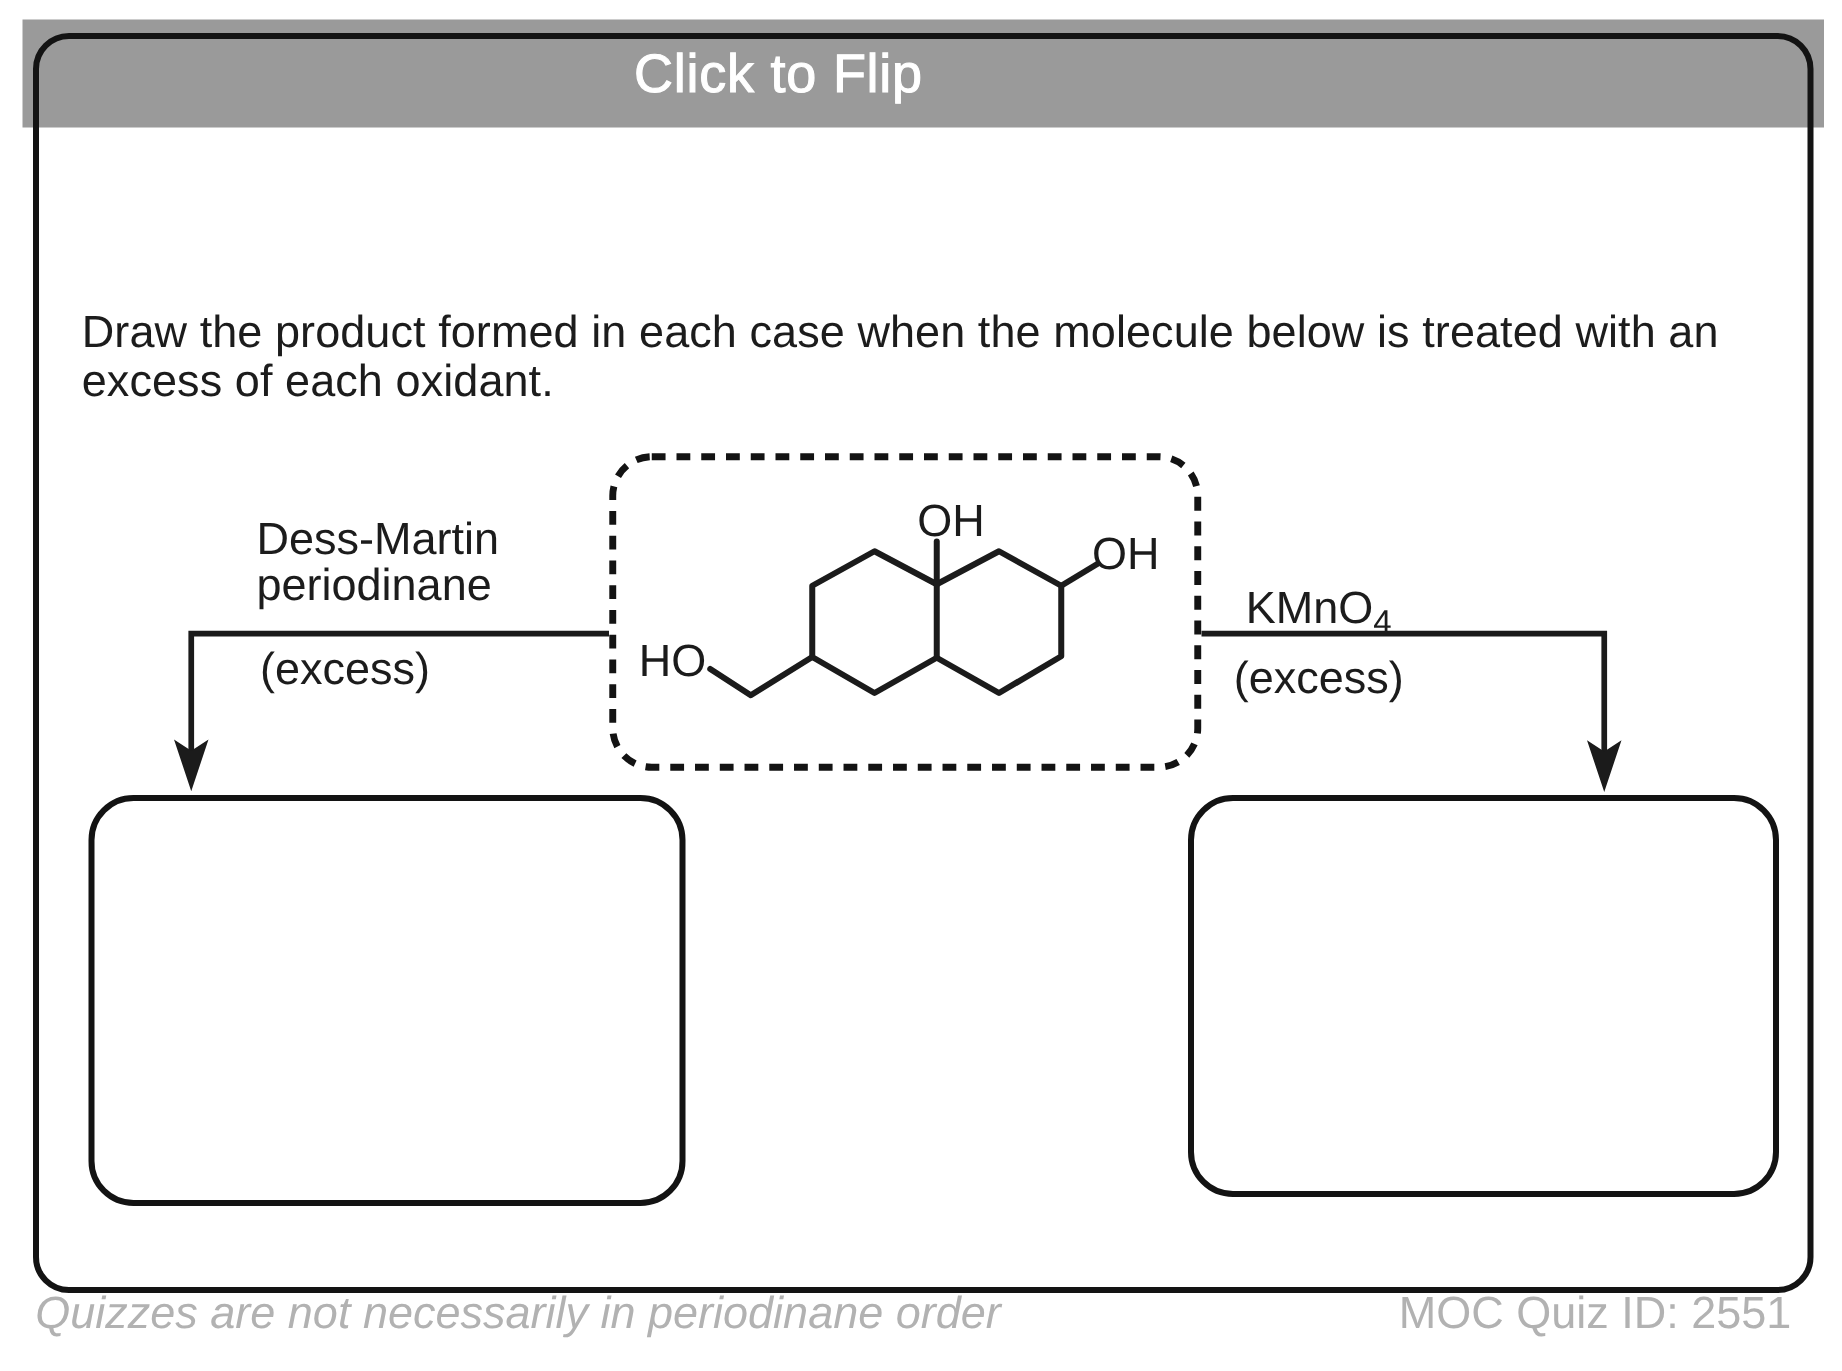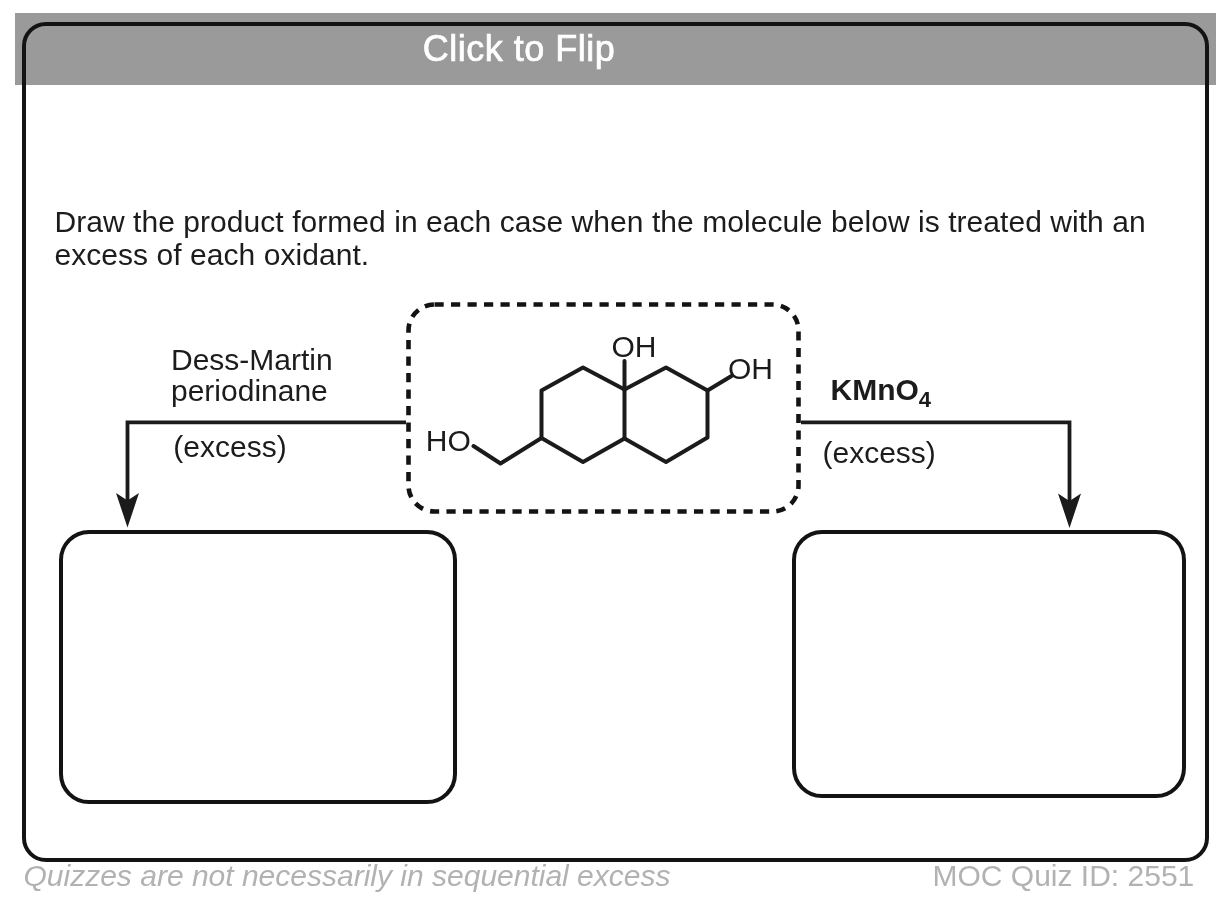--- a/index.html
+++ b/index.html
@@ -11,21 +11,21 @@
   #title{left:15px;top:28.8px;width:1008px;text-align:center;color:#fff;
          font-size:36px;line-height:40px;z-index:3;letter-spacing:0.5px;
          -webkit-text-stroke:0.7px #ffffff;}
   #card{left:22px;top:21.5px;width:1186.5px;height:840.3px;border:4px solid #131313;
         border-radius:24px;box-sizing:border-box;z-index:2;background:transparent;}
   .txt{color:#1c1c1c;font-size:30px;line-height:33px;z-index:4;white-space:nowrap;}
   #question{left:54.5px;top:205.1px;letter-spacing:0.05px;white-space:normal;width:1120px;}
   #dess{left:171px;top:344.4px;line-height:31px;}
   #exc1{left:173.3px;top:430.1px;}
   #exc2{left:822.5px;top:436px;}
-  #kmno4{left:830.5px;top:373px;font-weight:bold;}
+  #kmno4{left:830.5px;top:389px;}
   #kmno4 sub{font-size:22px;line-height:0;vertical-align:-7px;}
   .ansbox{border:4px solid #131313;border-radius:30px;box-sizing:border-box;
           background:#fff;z-index:2;}
   #box1{left:59px;top:530px;width:398px;height:274px;}
   #box2{left:792px;top:530px;width:394px;height:268px;}
   .foot{color:#b2b2b2;font-size:30px;line-height:33px;z-index:4;white-space:nowrap;}
   #foot1{left:23.5px;top:858.6px;font-style:italic;}
   #foot2{left:932.5px;top:859.3px;}
   #art{left:0;top:0;z-index:3;}
 </style>
@@ -35,21 +35,21 @@
   <div id="band" class="abs"></div>
   <div id="title" class="abs">Click to Flip</div>
   <div id="card" class="abs"></div>
   <div id="question" class="abs txt">Draw the product formed in each case when the molecule below is treated with an<br>excess of each oxidant.</div>
   <div id="dess" class="abs txt">Dess-Martin<br>periodinane</div>
   <div id="exc1" class="abs txt">(excess)</div>
   <div id="exc2" class="abs txt">(excess)</div>
   <div id="kmno4" class="abs txt">KMnO<sub>4</sub></div>
   <div id="box1" class="abs ansbox"></div>
   <div id="box2" class="abs ansbox"></div>
-  <div id="foot1" class="abs foot">Quizzes are not necessarily in sequential excess</div>
+  <div id="foot1" class="abs foot">Quizzes are not necessarily in periodinane order</div>
   <div id="foot2" class="abs foot">MOC Quiz ID: 2551</div>
 
   <svg id="art" class="abs" width="1228" height="914" viewBox="0 0 1228 914">
 
     <rect x="408.5" y="304.5" width="390" height="207" rx="26" ry="26" fill="none" stroke="#131313" stroke-width="4.6" stroke-dasharray="9.2 7.3"></rect>
 
     <g stroke="#1b1b1b" stroke-width="4" fill="none" stroke-linecap="round" stroke-linejoin="round">
 
       <polyline points="624.5,389.5 583,367.5 541.5,390.5 541.5,438 583,462 624.5,438.5"></polyline>
 

